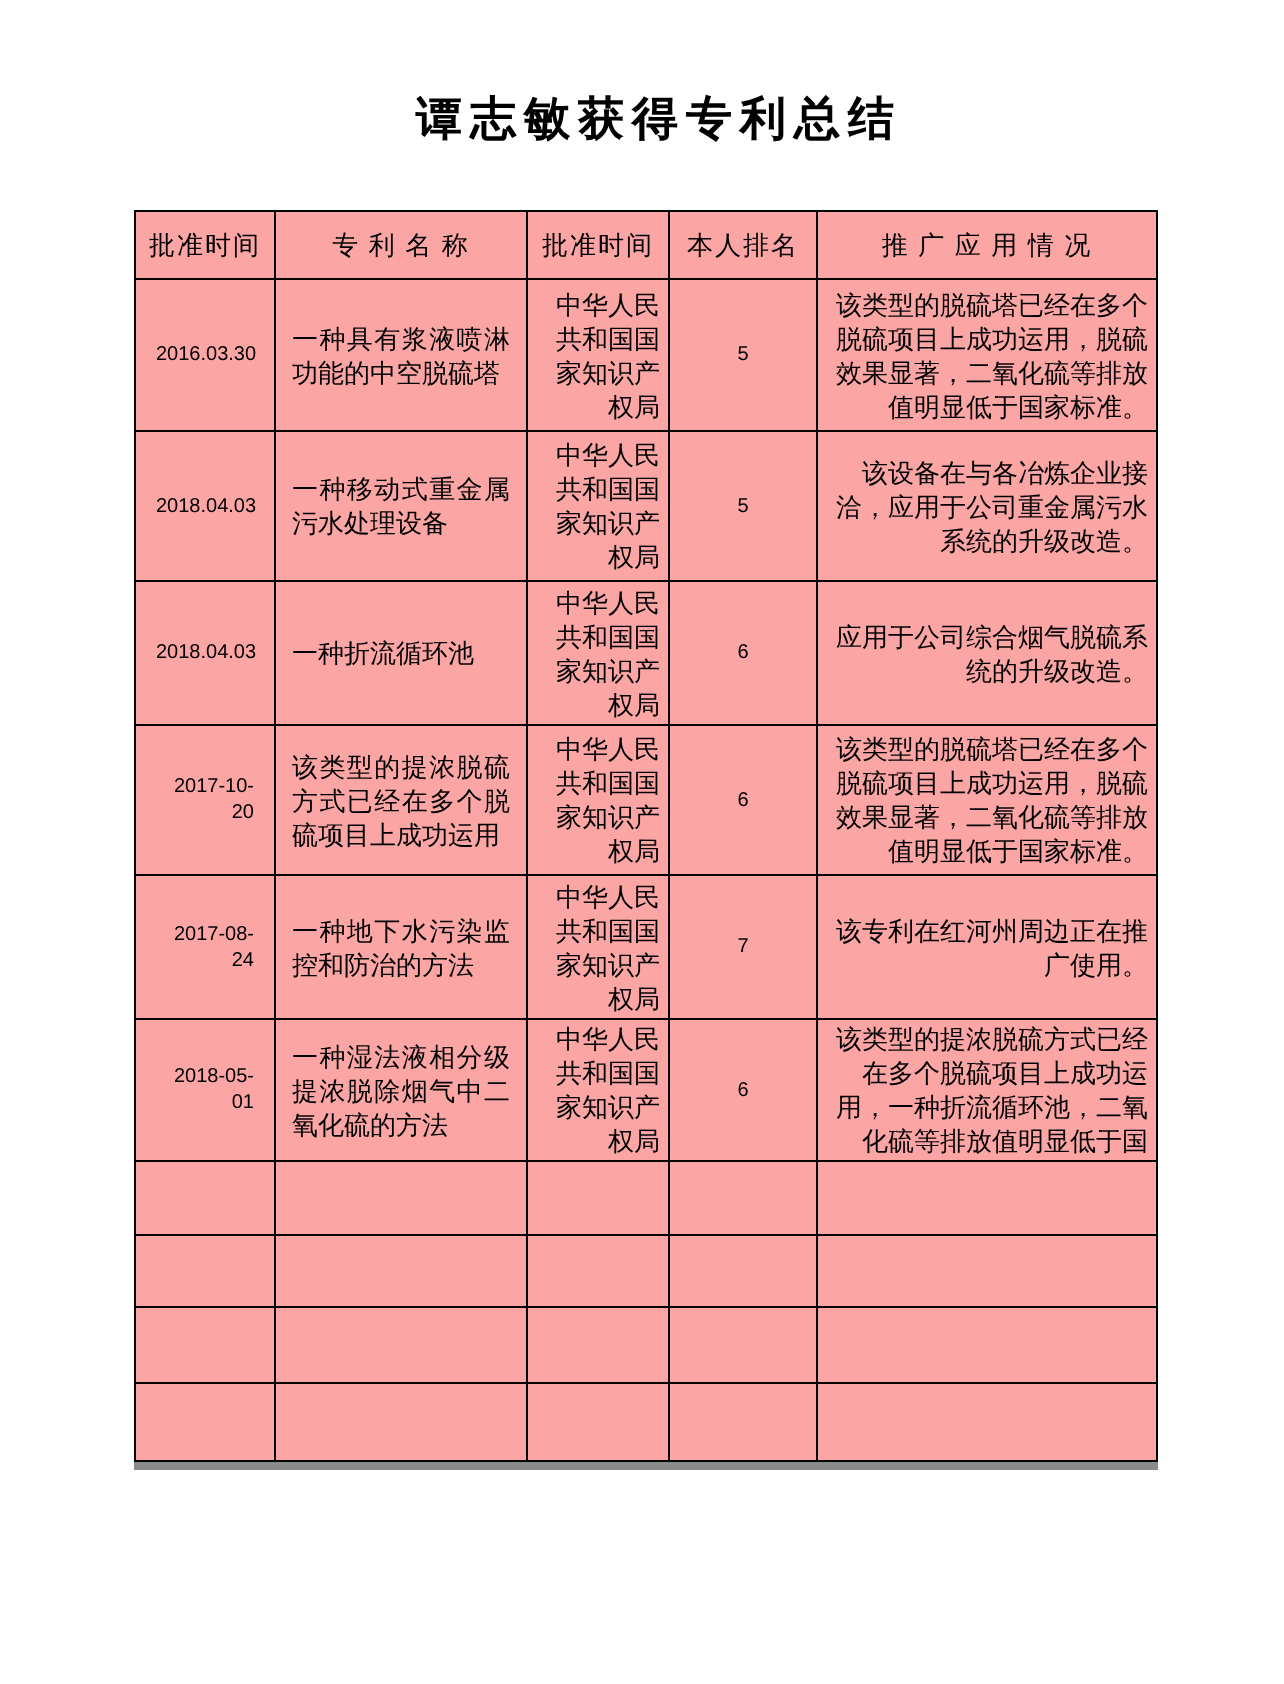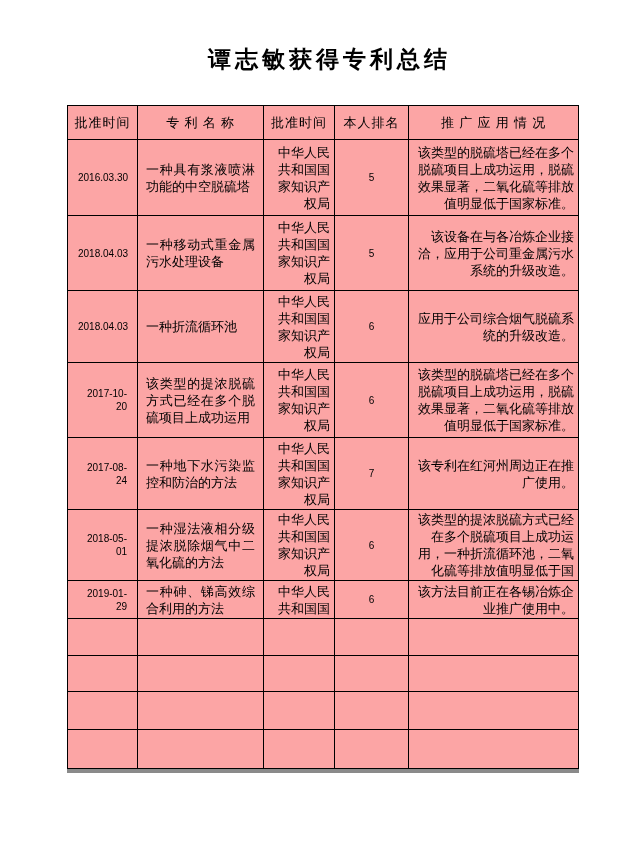--- a/index.html
+++ b/index.html
@@ -137,27 +137,20 @@
       <td class="c-rank">7</td>
       <td class="c-promo">该专利在红河州周边正在推广使用。</td>
     </tr>
     <tr class="h-r6">
       <td class="c-date">2018-05-01</td>
       <td class="c-name">一种湿法液相分级提浓脱除烟气中二氧化硫的方法</td>
       <td class="c-auth">中华人民共和国国家知识产权局</td>
       <td class="c-rank">6</td>
       <td class="c-promo">该类型的提浓脱硫方式已经在多个脱硫项目上成功运用，一种折流循环池，二氧化硫等排放值明显低于国</td>
     </tr>
-    <tr class="h-r7">
-      <td class="c-date">2019-01-29</td>
-      <td class="c-name">一种砷、锑高效综合利用的方法</td>
-      <td class="c-auth">中华人民共和国国</td>
-      <td class="c-rank">6</td>
-      <td class="c-promo">该方法目前正在各锡冶炼企业推广使用中。</td>
-    </tr>
     <tr class="h-e1">
       <td class="c-date"></td>
       <td class="c-name"></td>
       <td class="c-auth"></td>
       <td class="c-rank"></td>
       <td class="c-promo"></td>
     </tr>
     <tr class="h-e2">
       <td class="c-date"></td>
       <td class="c-name"></td>

